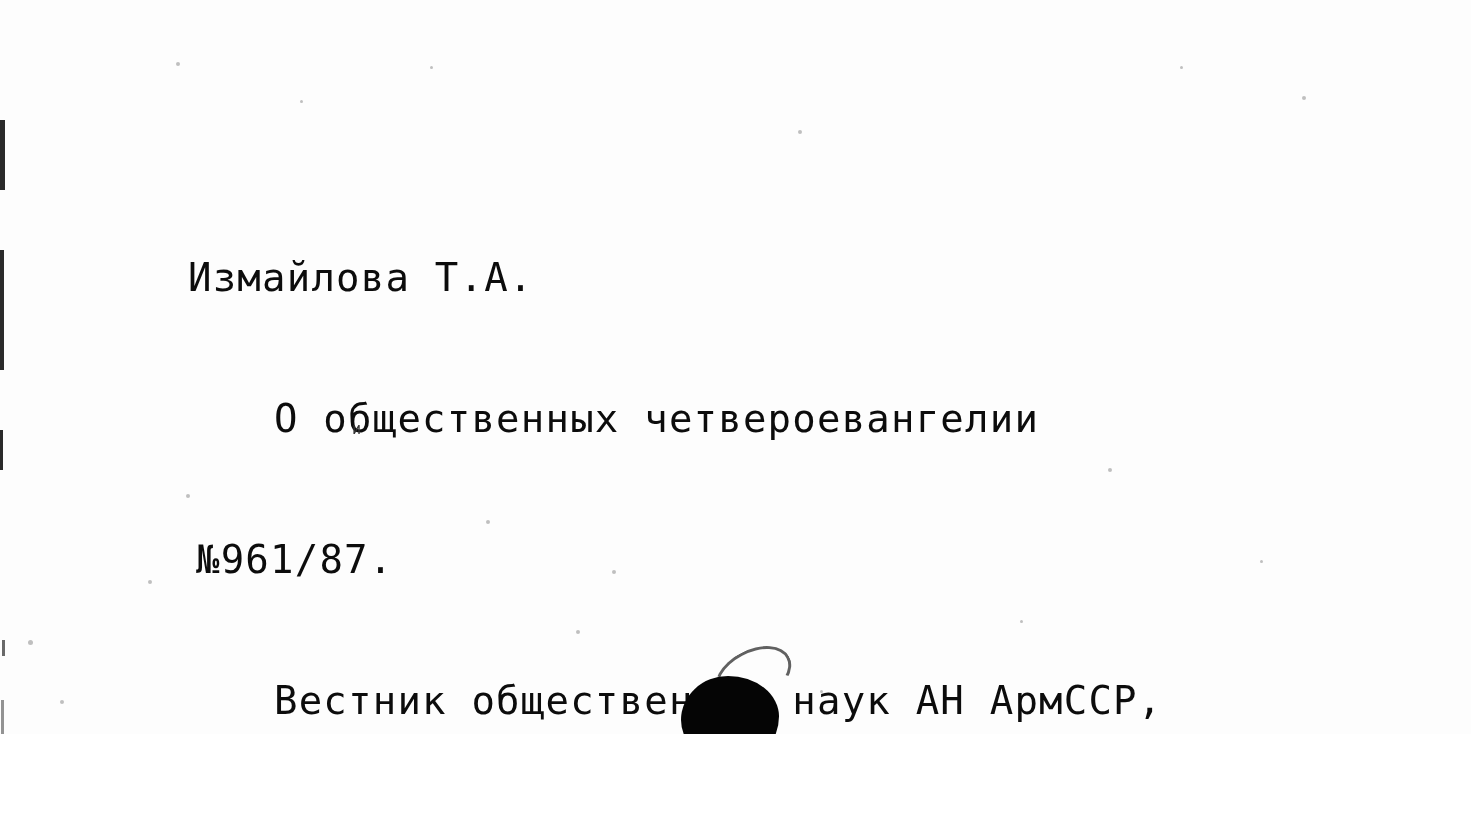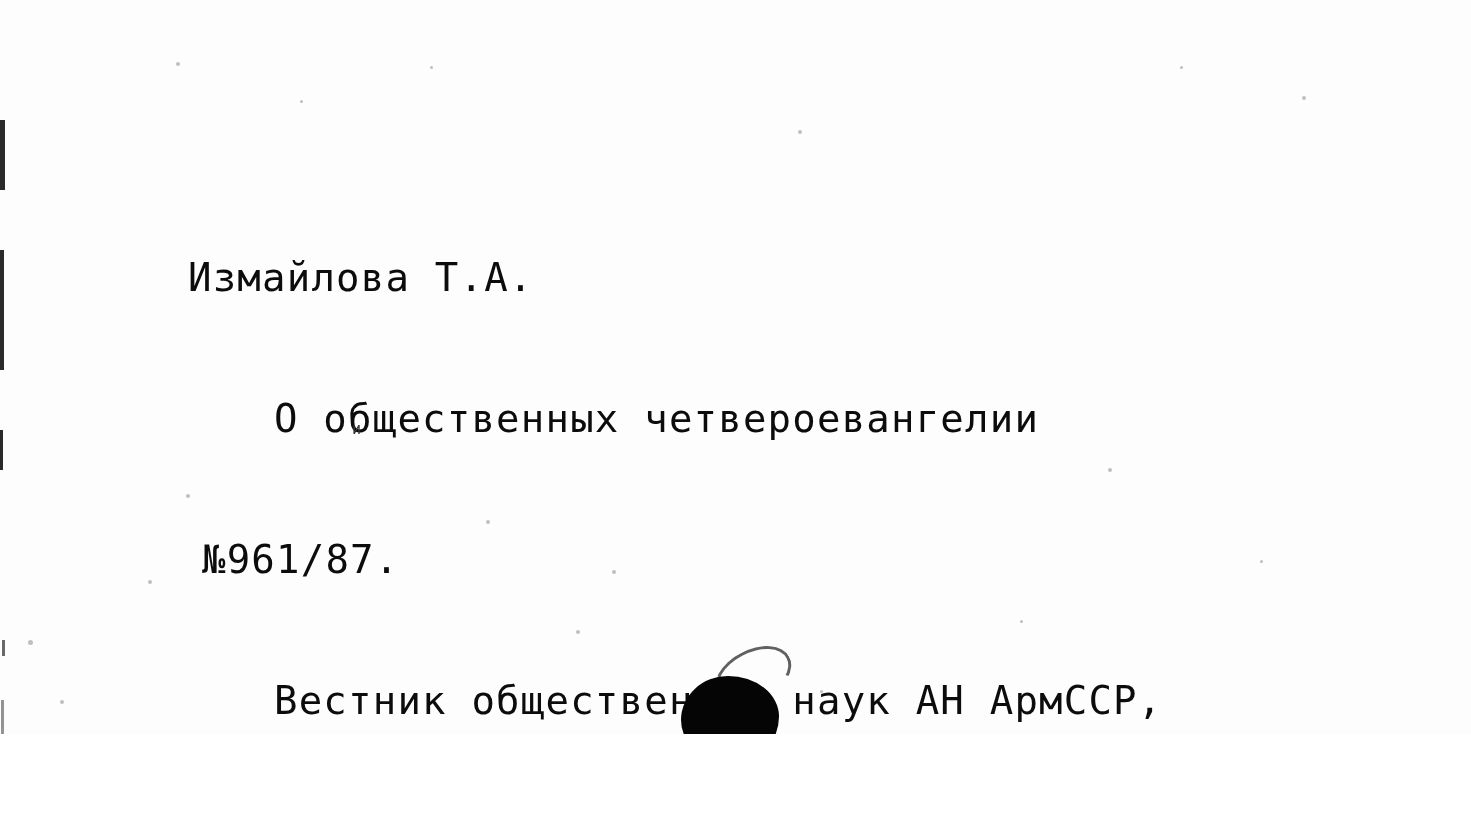--- a/index.html
+++ b/index.html
@@ -40,21 +40,21 @@
     line-height: 47px;
     letter-spacing: 1.2px;
     white-space: pre;
   }
   .line {
     display: block;
     white-space: pre;
   }
   .l-author   { margin-left: 0px;  }
   .l-title    { margin-left: 86px; }
-  .l-number   { margin-left: 14px;  }
+  .l-number   { margin-left: 8px;  }
   .l-journal  { margin-left: 86px; }
   .l-citation { margin-left: 0px;  }
 
   
   #ink-blob {
     position: absolute;
     left: 681px;
     top: 676px;
     width: 98px;
     height: 88px;

